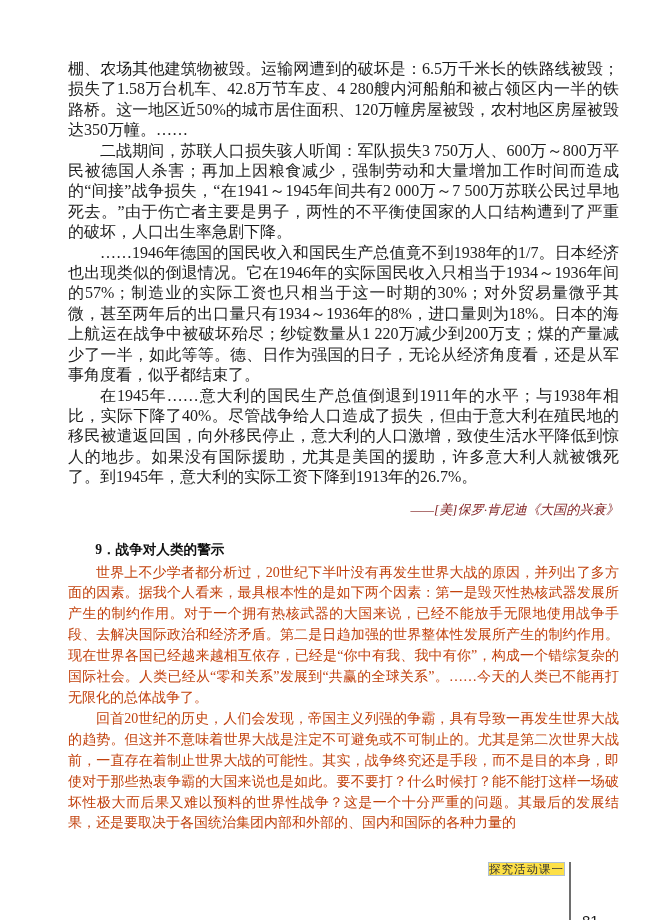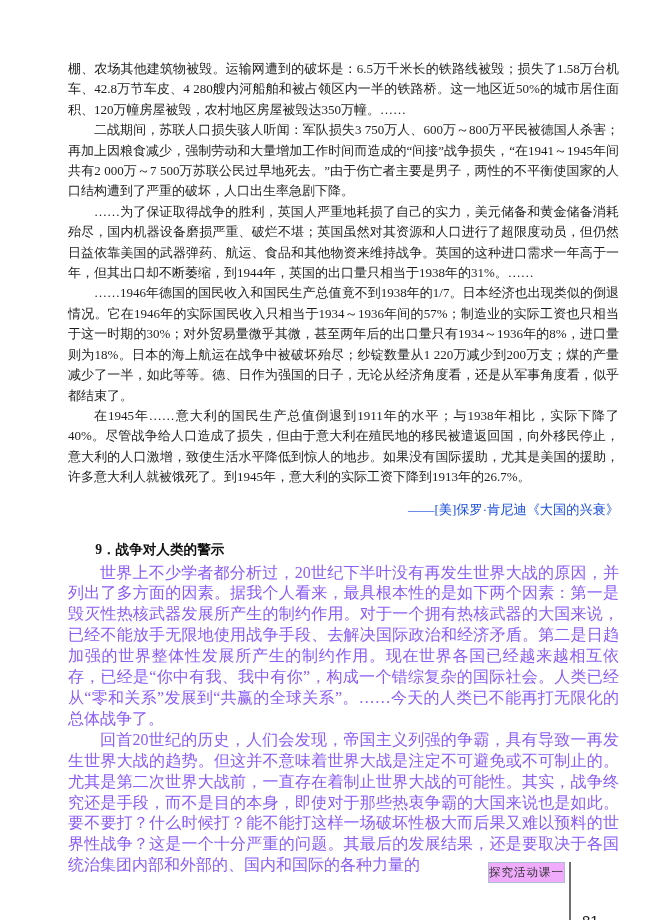--- a/index.html
+++ b/index.html
@@ -11,56 +11,57 @@
     color:#1c1c1c;
     overflow:hidden;
   }
   .content {
     position:absolute;
     left:68px;
     top:59px;
     width:551px;
   }
   .excerpt p {
-    font-size:13px;
+    font-size:16px;
     line-height:20.4px;
     text-align:justify;
     text-indent:2em;
     color:#1d1d1d;
   }
   .excerpt p.continuation { text-indent:0; }
   .citation {
     margin-top:13px;
     text-align:right;
     font-size:13.2px;
-    color:#1d4ed8;
+    color:#7f1d1d;
+    font-style:italic;
   }
   .section-heading {
     margin-top:22px;
     font-size:13.6px;
     font-weight:bold;
     text-indent:2em;
     color:#111;
   }
   .section p {
     margin-top:4px;
-    font-size:16px;
+    font-size:14px;
     line-height:20.9px;
     text-align:justify;
     text-indent:2em;
-    color:#8b5cf6;
+    color:#c2410c;
   }
   .section p + p { margin-top:0; }
   .footer-tab {
     position:absolute;
     left:488px;
     top:862px;
     width:77px;
-    height:21px;
-    background:#f0abfc;
+    height:14px;
+    background:#fde047;
     border:1px solid #aebfd2;
     display:flex;
     align-items:center;
     justify-content:center;
     font-size:11.5px;
     letter-spacing:1px;
     color:#333333;
     font-family:"Liberation Sans","DejaVu Sans",sans-serif;
   }
   .footer-divider {
@@ -81,21 +82,20 @@
   }
 </style>
 </head>
 <body>
 
 <div class="content">
 
   <div class="excerpt">
     <p class="continuation">棚、农场其他建筑物被毁。运输网遭到的破坏是：6.5万千米长的铁路线被毁；损失了1.58万台机车、42.8万节车皮、4 280艘内河船舶和被占领区内一半的铁路桥。这一地区近50%的城市居住面积、120万幢房屋被毁，农村地区房屋被毁达350万幢。……</p>
     <p>二战期间，苏联人口损失骇人听闻：军队损失3 750万人、600万～800万平民被德国人杀害；再加上因粮食减少，强制劳动和大量增加工作时间而造成的“间接”战争损失，“在1941～1945年间共有2 000万～7 500万苏联公民过早地死去。”由于伤亡者主要是男子，两性的不平衡使国家的人口结构遭到了严重的破坏，人口出生率急剧下降。</p>
-    <p>……为了保证取得战争的胜利，英国人严重地耗损了自己的实力，美元储备和黄金储备消耗殆尽，国内机器设备磨损严重、破烂不堪；英国虽然对其资源和人口进行了超限度动员，但仍然日益依靠美国的武器弹药、航运、食品和其他物资来维持战争。英国的这种进口需求一年高于一年，但其出口却不断萎缩，到1944年，英国的出口量只相当于1938年的31%。……</p>
     <p>……1946年德国的国民收入和国民生产总值竟不到1938年的1/7。日本经济也出现类似的倒退情况。它在1946年的实际国民收入只相当于1934～1936年间的57%；制造业的实际工资也只相当于这一时期的30%；对外贸易量微乎其微，甚至两年后的出口量只有1934～1936年的8%，进口量则为18%。日本的海上航运在战争中被破坏殆尽；纱锭数量从1 220万减少到200万支；煤的产量减少了一半，如此等等。德、日作为强国的日子，无论从经济角度看，还是从军事角度看，似乎都结束了。</p>
     <p>在1945年……意大利的国民生产总值倒退到1911年的水平；与1938年相比，实际下降了40%。尽管战争给人口造成了损失，但由于意大利在殖民地的移民被遣返回国，向外移民停止，意大利的人口激增，致使生活水平降低到惊人的地步。如果没有国际援助，尤其是美国的援助，许多意大利人就被饿死了。到1945年，意大利的实际工资下降到1913年的26.7%。</p>
     <div class="citation">——[美]保罗·肯尼迪《大国的兴衰》</div>
   </div>
 
   <div class="section">
     <div class="section-heading">9．战争对人类的警示</div>
     <p>世界上不少学者都分析过，20世纪下半叶没有再发生世界大战的原因，并列出了多方面的因素。据我个人看来，最具根本性的是如下两个因素：第一是毁灭性热核武器发展所产生的制约作用。对于一个拥有热核武器的大国来说，已经不能放手无限地使用战争手段、去解决国际政治和经济矛盾。第二是日趋加强的世界整体性发展所产生的制约作用。现在世界各国已经越来越相互依存，已经是“你中有我、我中有你”，构成一个错综复杂的国际社会。人类已经从“零和关系”发展到“共赢的全球关系”。……今天的人类已不能再打无限化的总体战争了。</p>
     <p>回首20世纪的历史，人们会发现，帝国主义列强的争霸，具有导致一再发生世界大战的趋势。但这并不意味着世界大战是注定不可避免或不可制止的。尤其是第二次世界大战前，一直存在着制止世界大战的可能性。其实，战争终究还是手段，而不是目的本身，即使对于那些热衷争霸的大国来说也是如此。要不要打？什么时候打？能不能打这样一场破坏性极大而后果又难以预料的世界性战争？这是一个十分严重的问题。其最后的发展结果，还是要取决于各国统治集团内部和外部的、国内和国际的各种力量的</p>
   </div>

